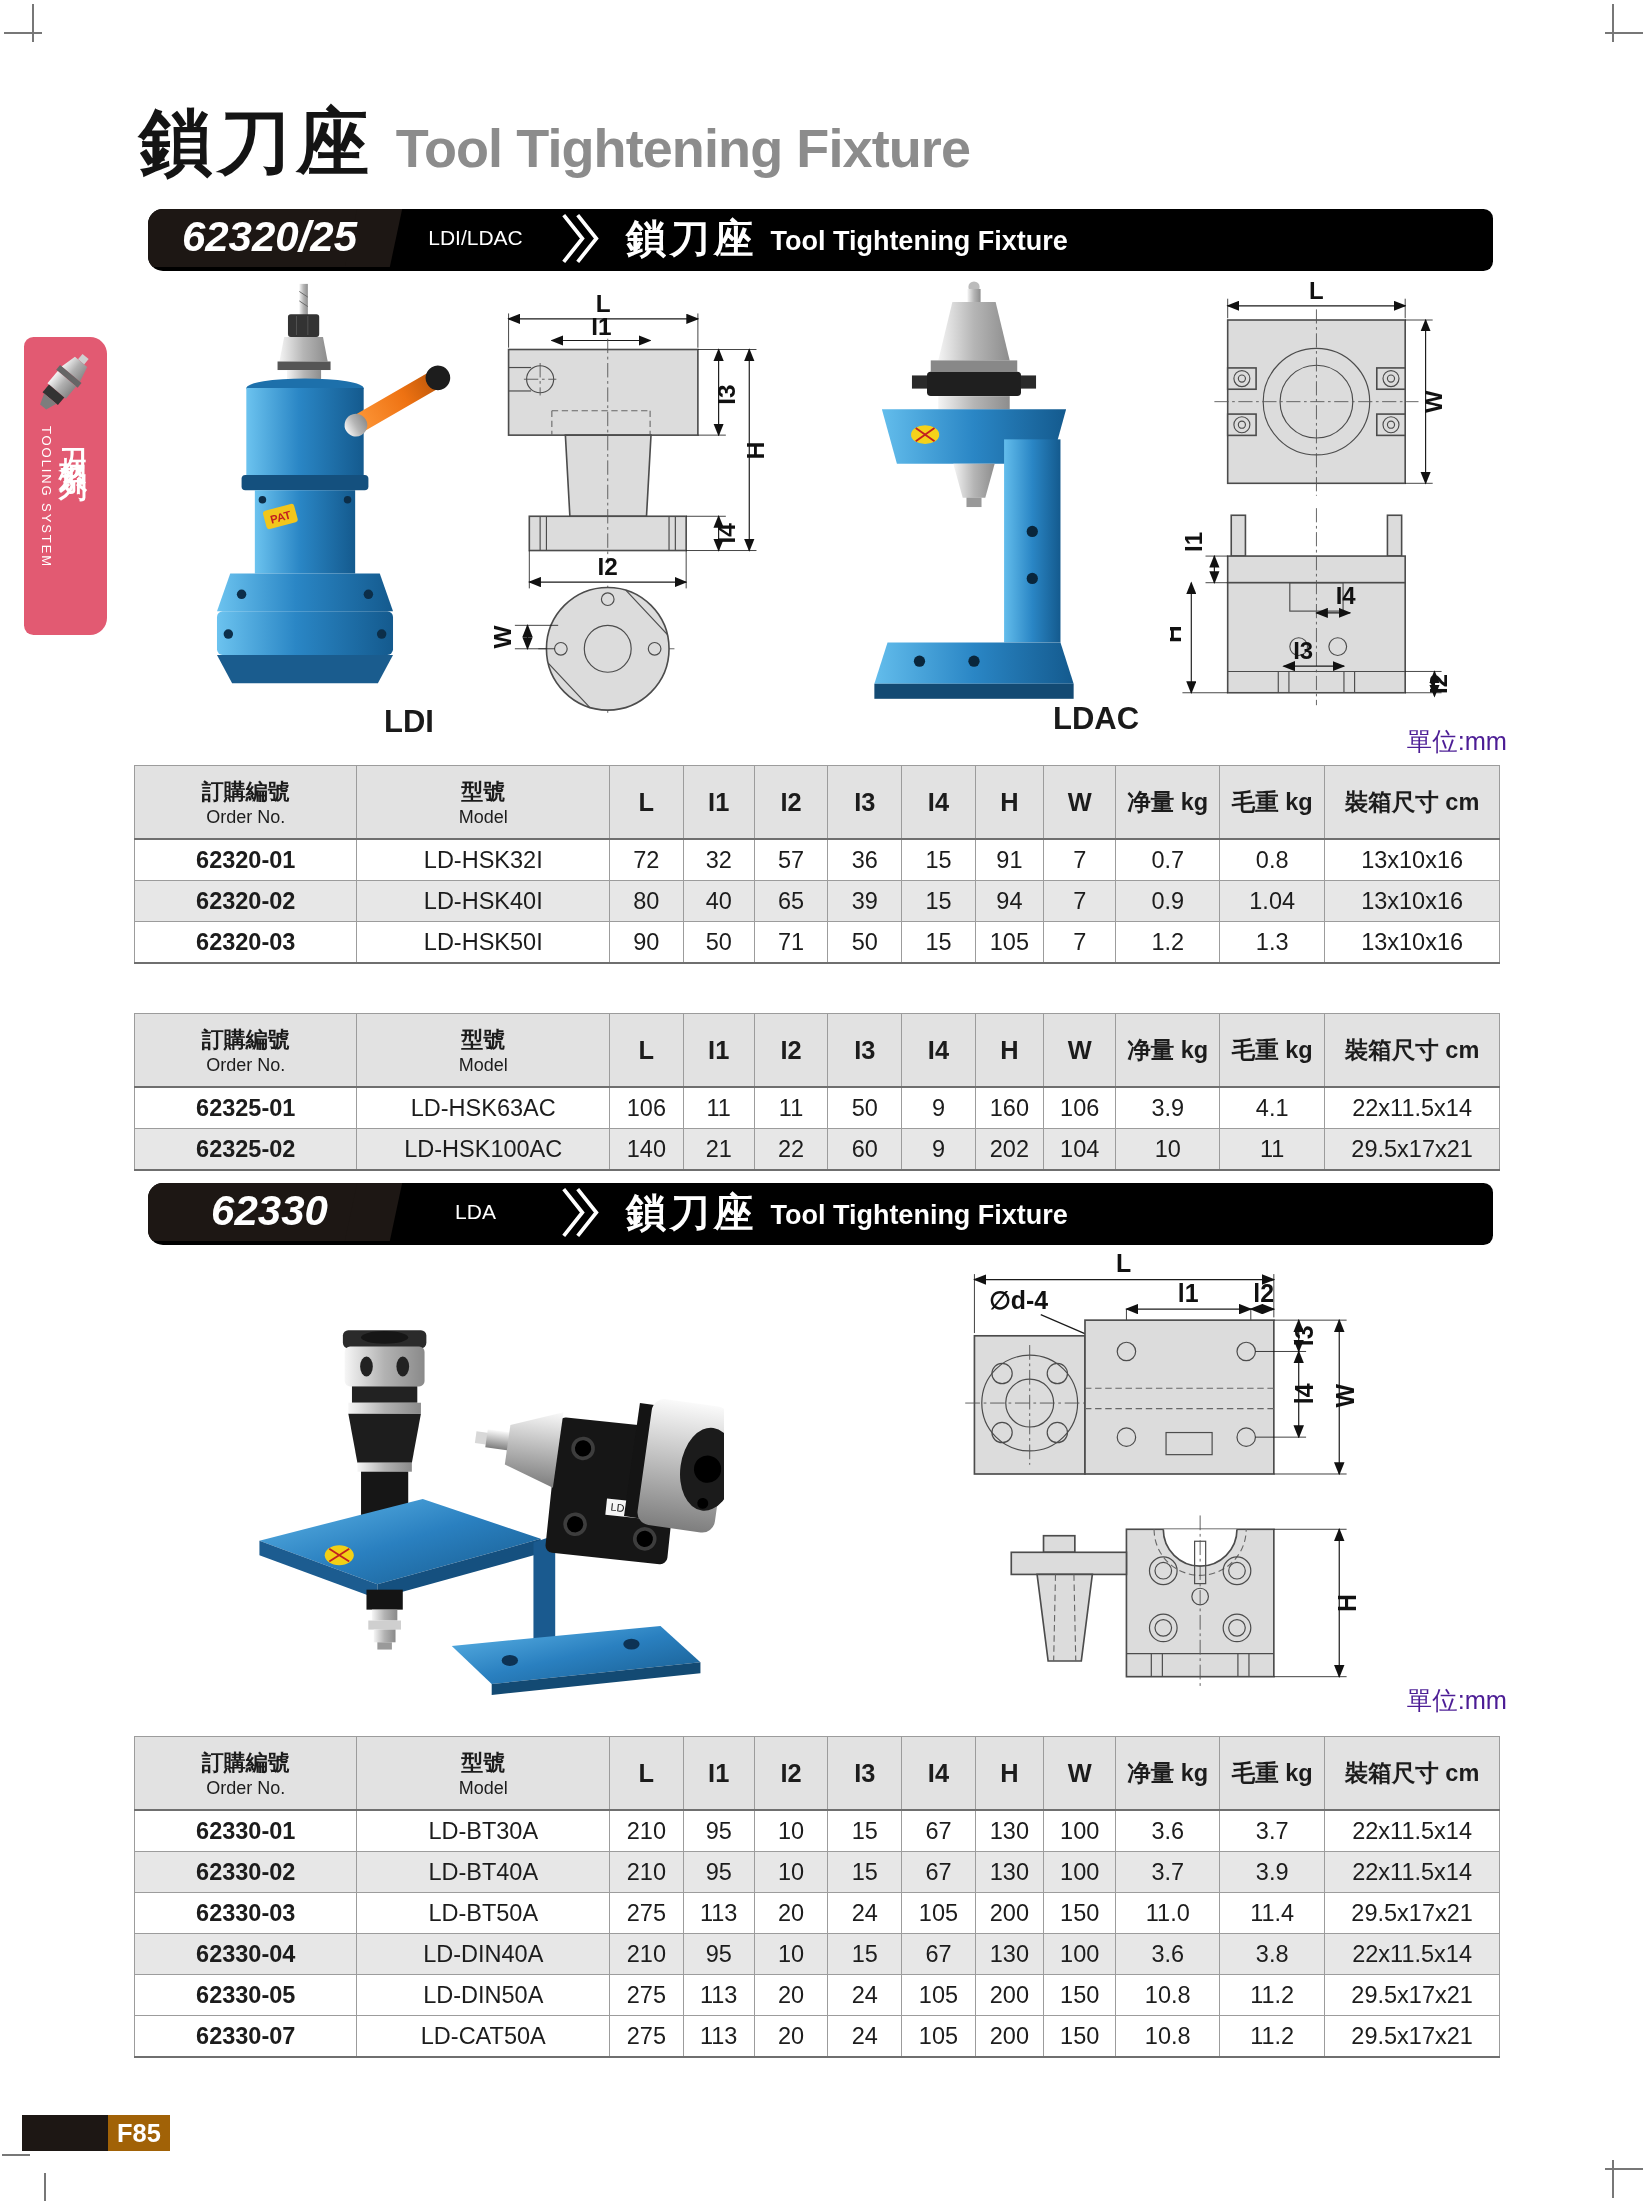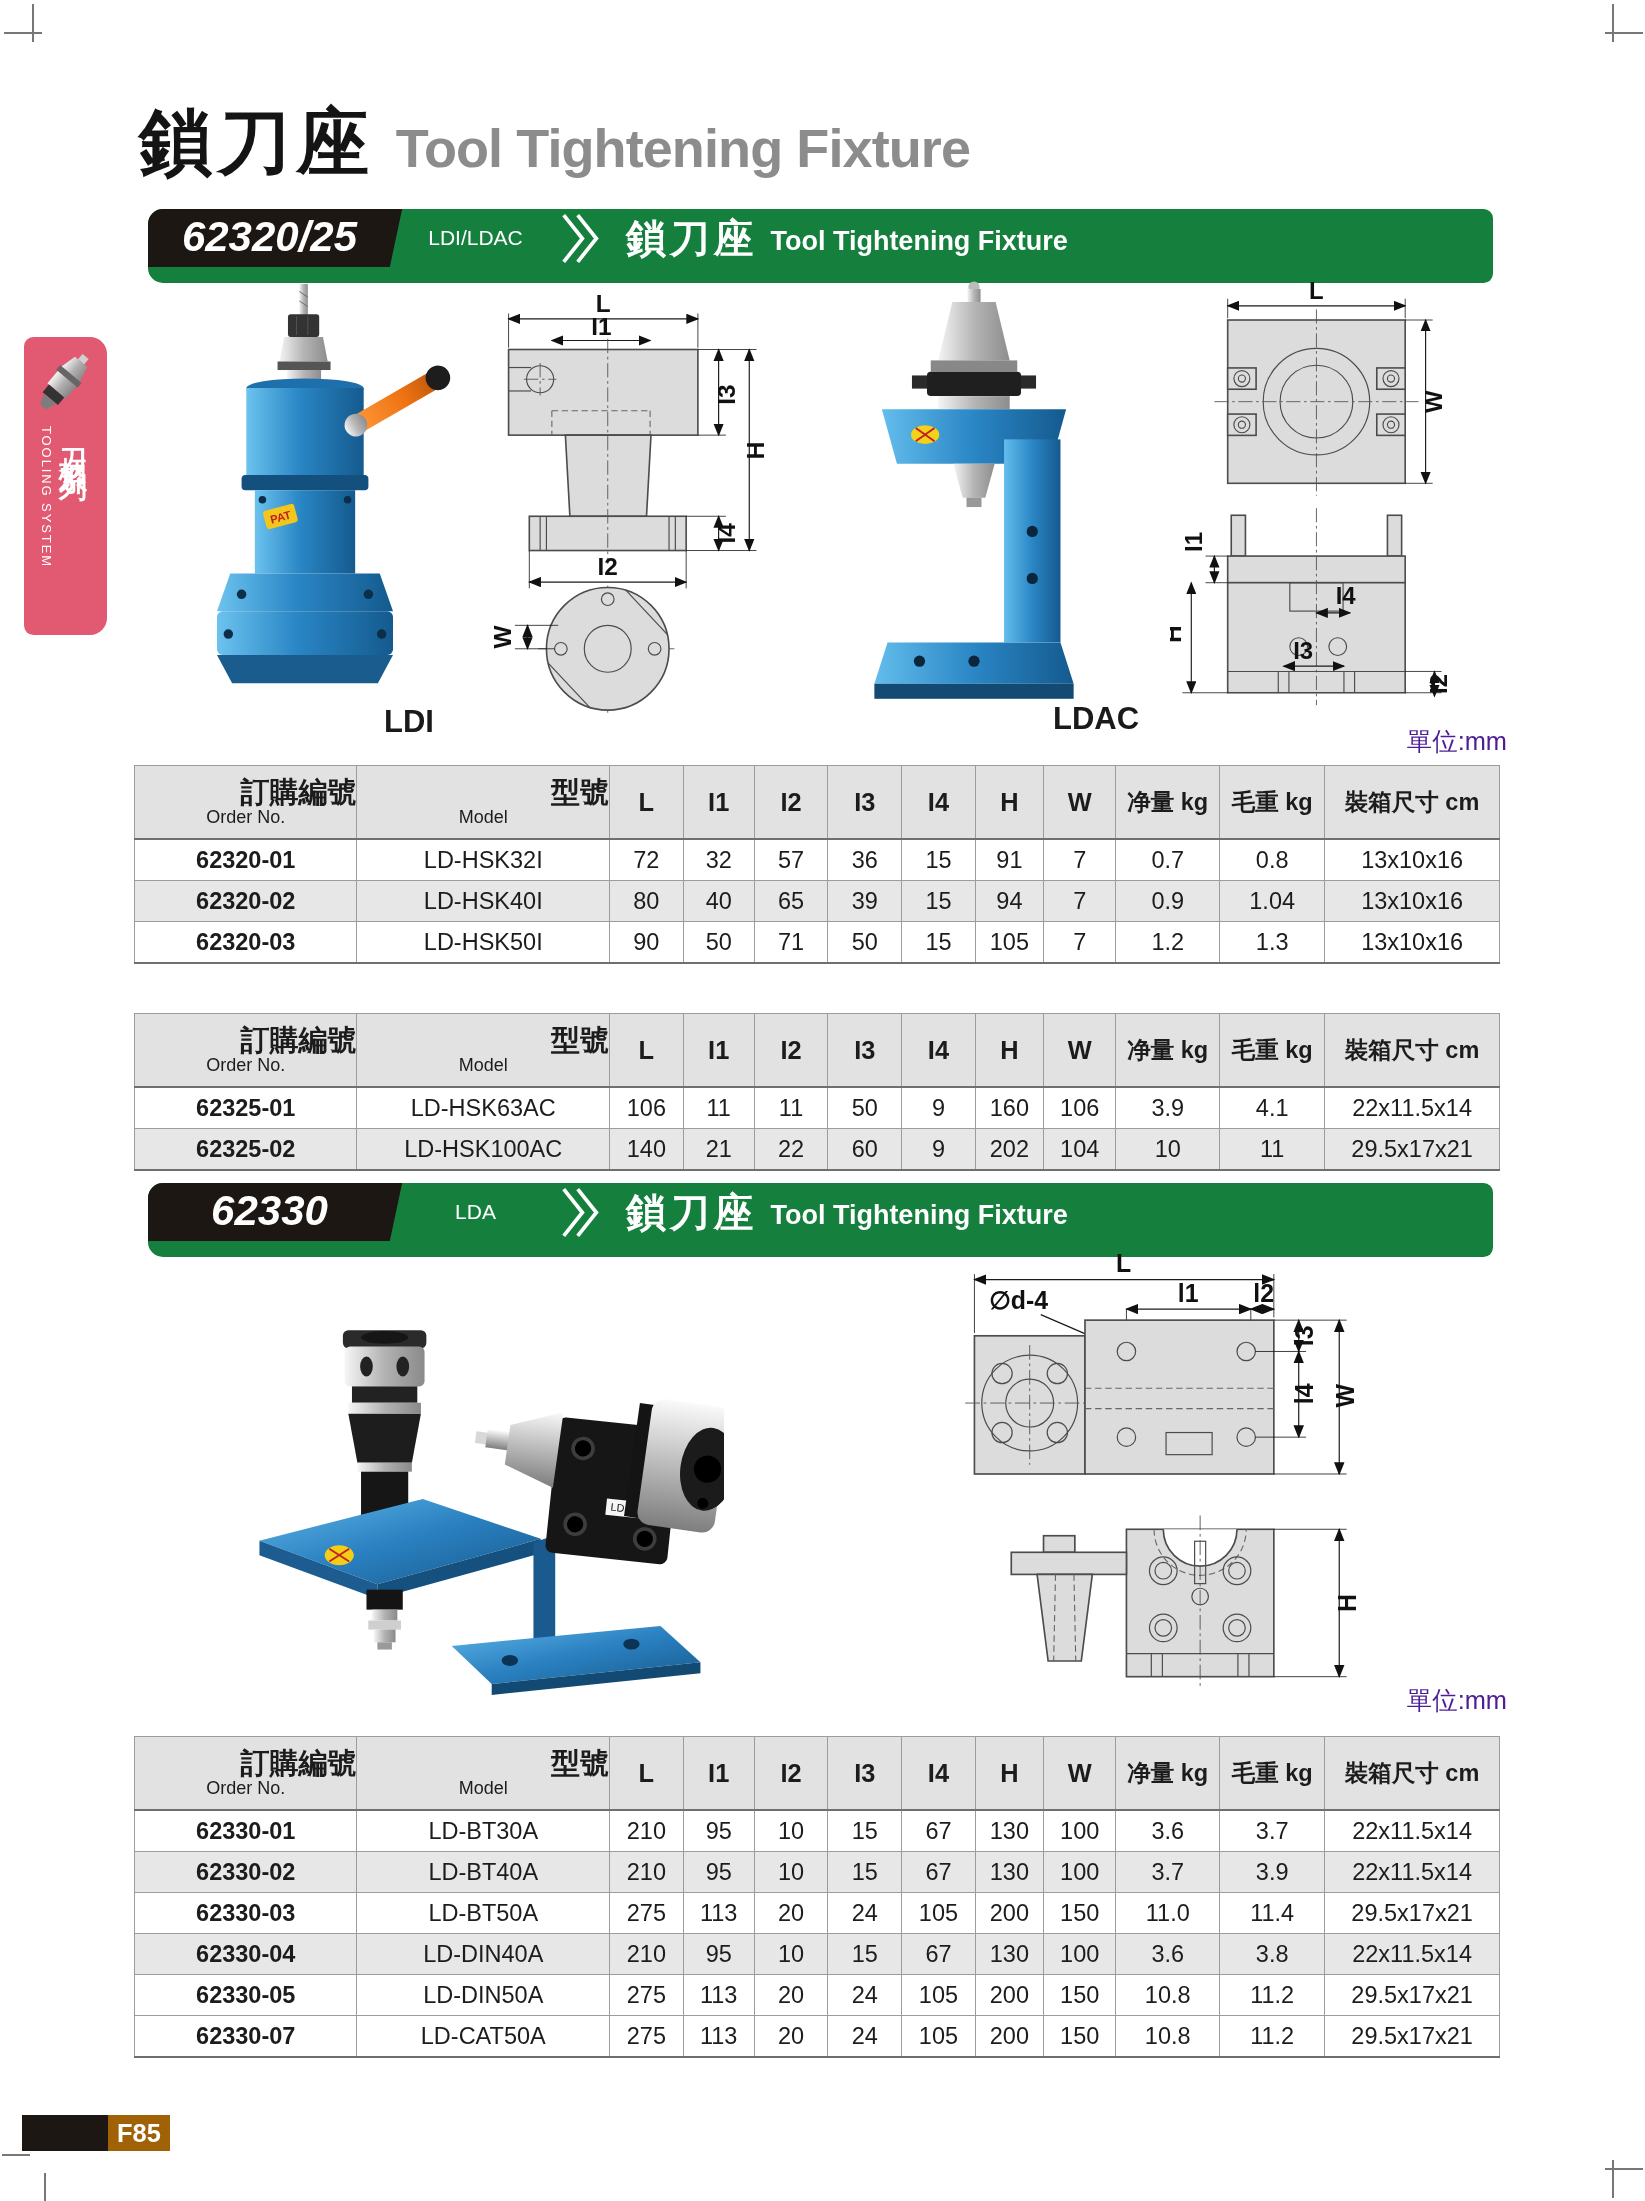--- a/index.html
+++ b/index.html
@@ -8,21 +8,21 @@
 
   
   .crop{position:absolute;background:#777;}
 
   
   .title-block{position:absolute;left:139px;top:94px;display:flex;align-items:baseline;gap:21px;}
   .title-zh{font-size:73px;font-weight:bold;color:#141414;letter-spacing:5.6px;}
   .title-en{font-size:54px;font-weight:bold;color:#8c8c8c;letter-spacing:-0.9px;}
 
   
-  .banner{position:absolute;left:148px;width:1345px;height:74px;background:#15803d;
+  .banner{position:absolute;left:148px;width:1345px;height:62px;background:#000000;
           border-radius:15px 9.4px 9.4px 15px;overflow:hidden;}
   .banner .blk{position:absolute;left:0;top:0;width:224px;height:58px;background:#1d1714;}
   .banner .blk-skew{position:absolute;left:203px;top:0;width:45px;height:58px;background:#1d1714;
           transform:skewX(-12deg);}
   .banner .code{position:absolute;left:15px;top:0;width:213px;height:58px;line-height:56px;
           text-align:center;color:#fff;font-size:42px;font-weight:bold;font-style:italic;letter-spacing:0px;}
   .banner .models{position:absolute;left:252px;top:0;width:151px;height:58px;line-height:58px;
           text-align:center;color:#fff;font-size:21px;font-weight:normal;}
   .banner .chev{position:absolute;left:412px;top:3.8px;}
   .banner .btitle{position:absolute;left:478px;top:0;height:58px;display:flex;align-items:center;gap:13px;}
@@ -36,21 +36,21 @@
   
   .tbl-wrap{position:absolute;left:134px;width:1366px;}
   .spec-table{width:100%;border-collapse:collapse;table-layout:fixed;
       border-bottom:2.8px solid #6f6f6f;}
   .spec-table th,.spec-table td{border-left:0.9px solid #9c9c9c;border-right:0.9px solid #9c9c9c;
       text-align:center;vertical-align:middle;padding:0;color:#1c1c1c;}
   .spec-table thead th{background:#e2e2e2;height:72px;border-top:1.9px solid #9c9c9c;
       border-bottom:2.8px solid #6f6f6f;}
   .spec-table td{height:40px;font-size:23.5px;border-bottom:1.9px solid #9c9c9c;background:#fff;}
   .spec-table tr.alt td{background:#e7e7e7;}
-  .spec-table th .zh{font-size:29px;font-weight:bold;line-height:30px;text-align:right;}
+  .spec-table th .zh{font-size:22px;font-weight:bold;line-height:30px;}
   .spec-table th .en{font-size:18px;font-weight:normal;line-height:21px;}
   .spec-table th.dim{font-size:25.4px;font-weight:bold;}
   .spec-table th.kg{font-size:23.5px;font-weight:bold;}
   .spec-table td.order{font-weight:bold;}
 
   
   .side-tab{position:absolute;left:23.5px;top:337px;width:83px;height:298px;background:#e25a72;
       border-radius:9.4px 17px 17px 9.4px;display:flex;flex-direction:column;align-items:center;}
   .side-texts{display:flex;flex-direction:row;justify-content:center;margin-top:5.6px;}
   .sb-en{writing-mode:vertical-rl;font-size:13px;color:#fff;letter-spacing:1.9px;}

